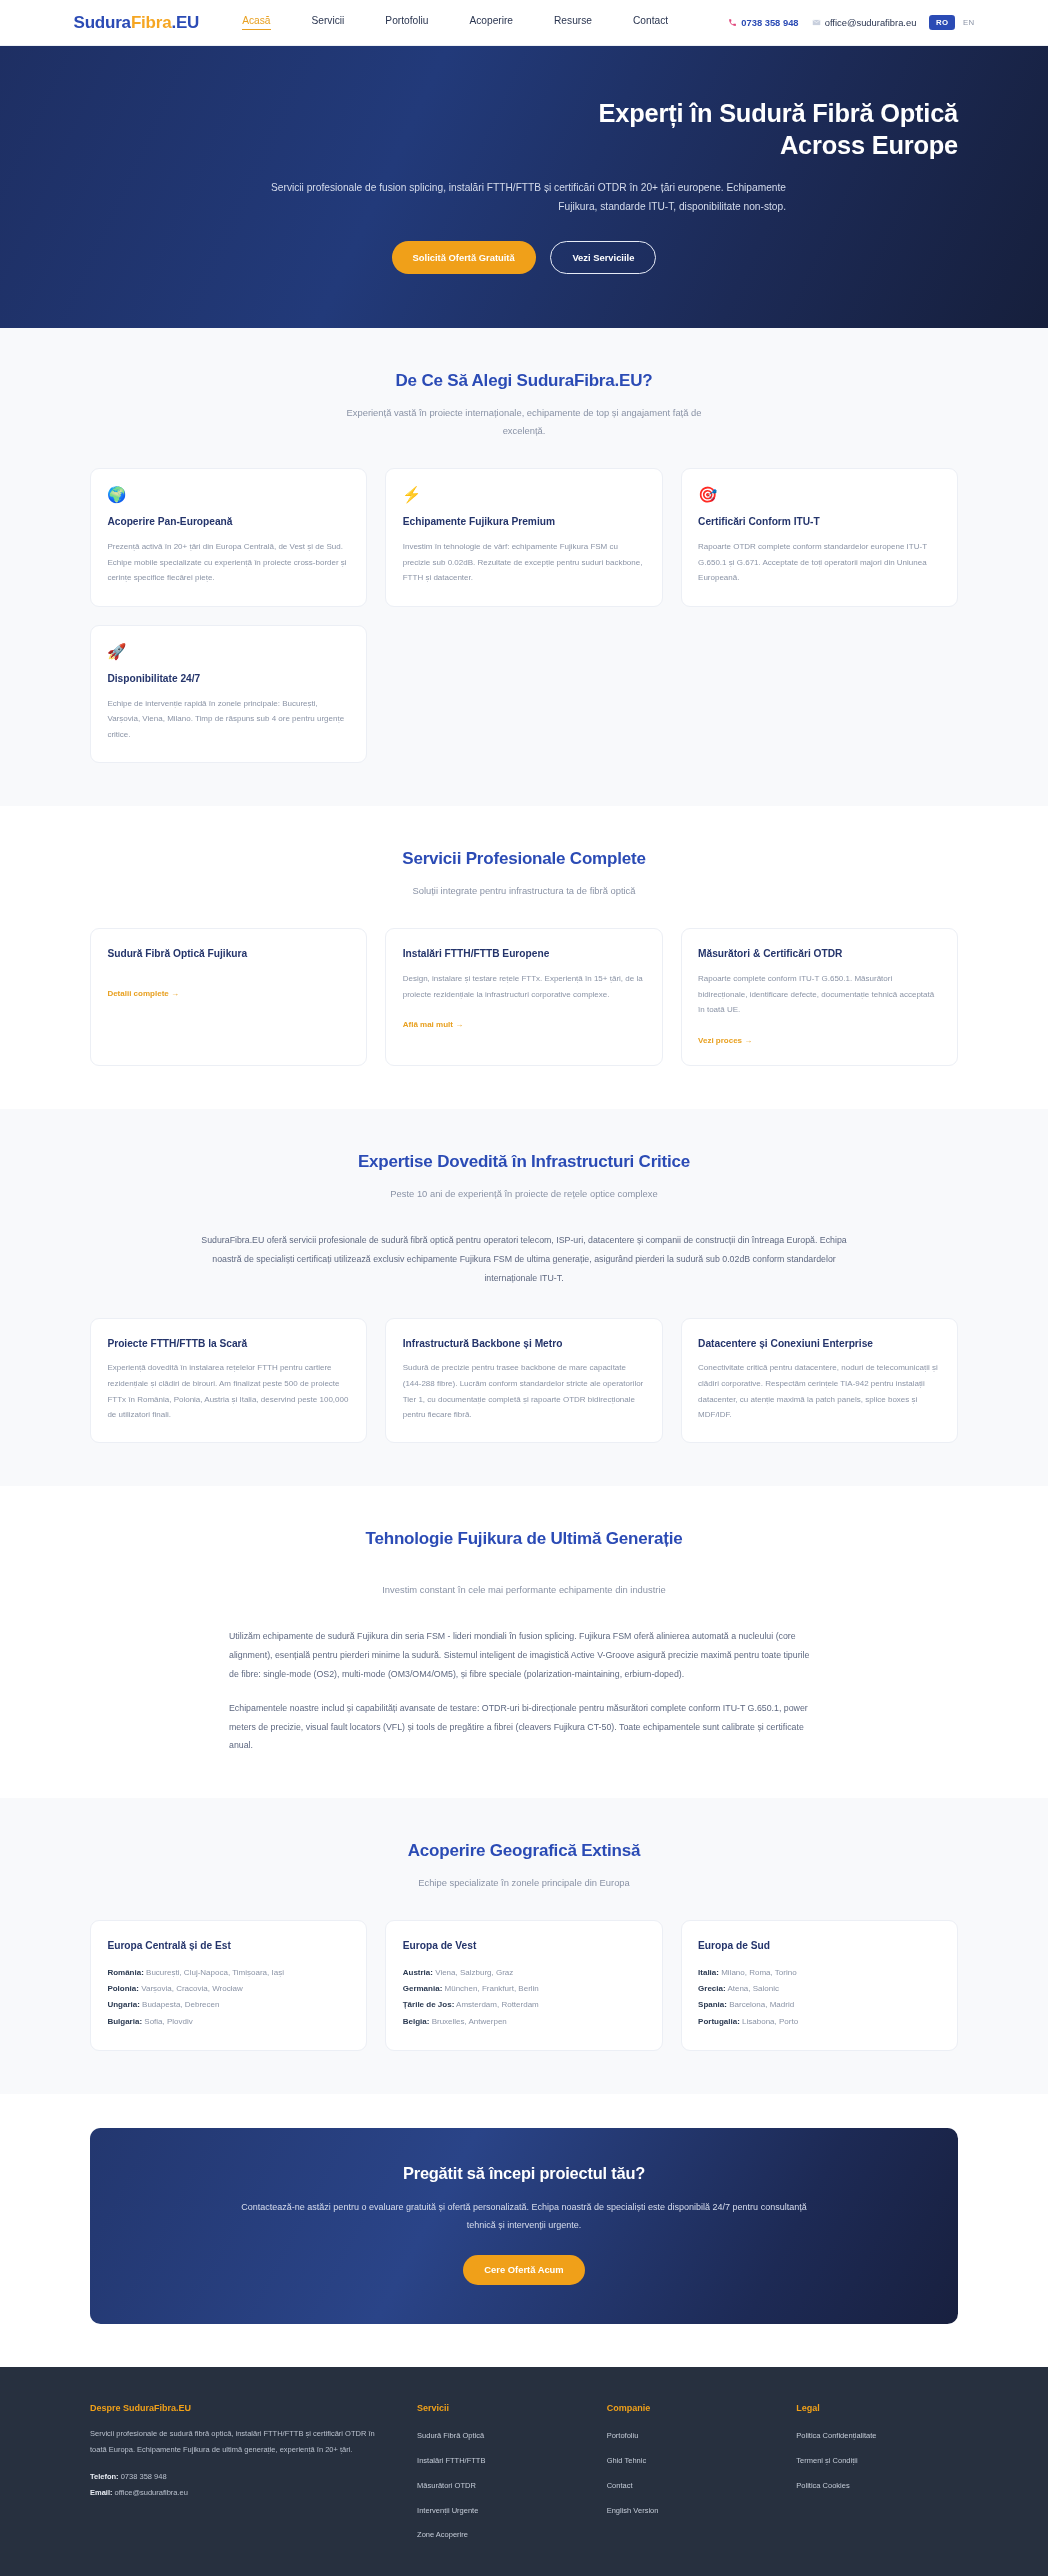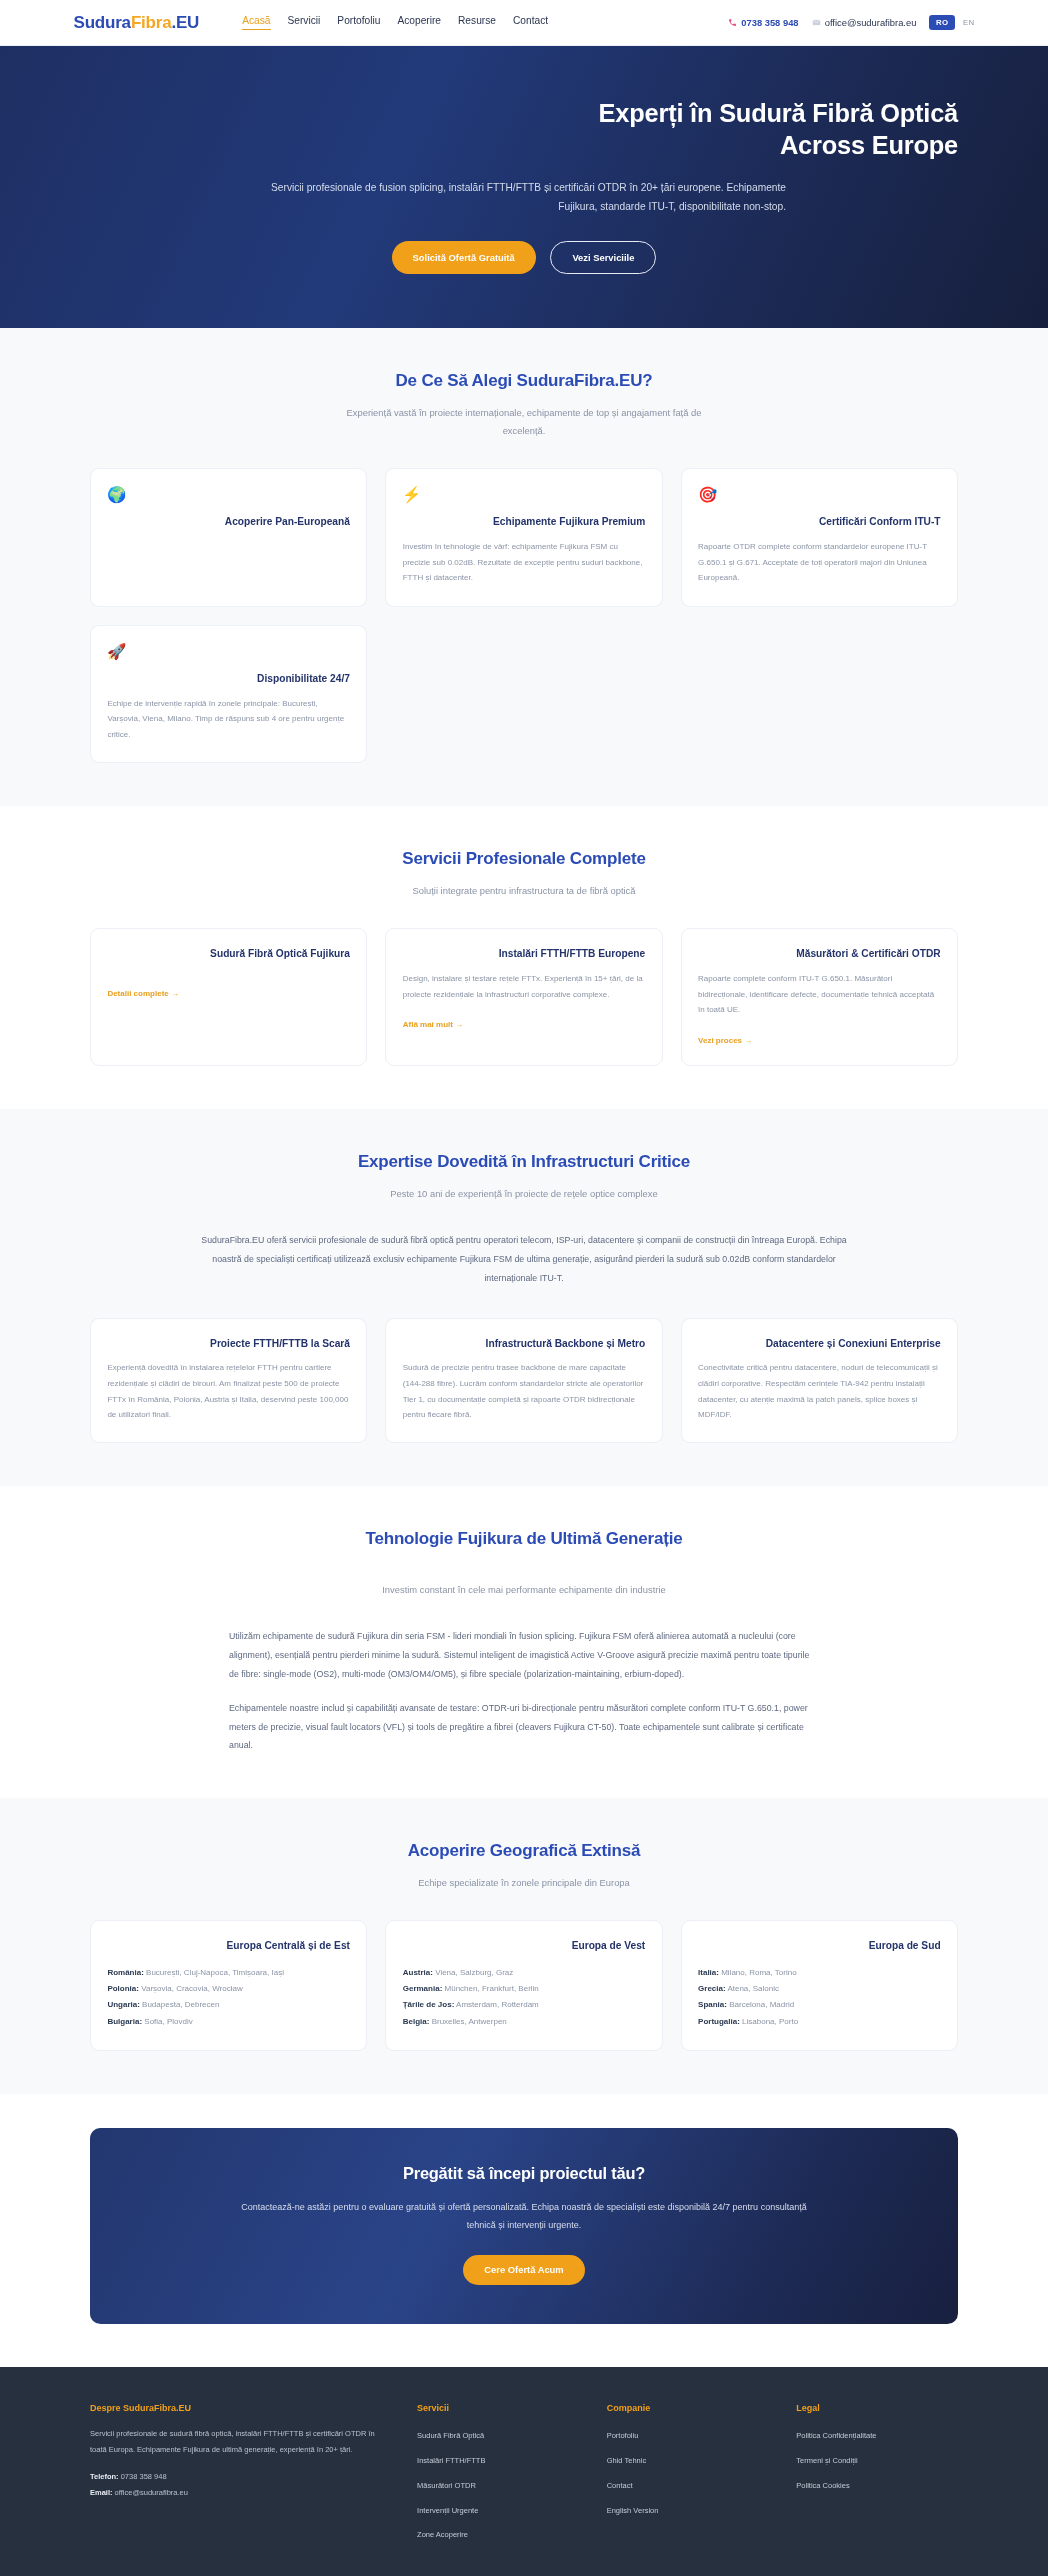--- a/index.html
+++ b/index.html
@@ -16,21 +16,21 @@
   
   header.topbar{
     height:46px;background:#ffffff;border-bottom:0.8px solid #eef1f6;
     display:flex;align-items:center;
   }
   .topbar-inner{width:901px;margin:0 auto;display:flex;align-items:center;gap:0;}
   .logo{font-size:17px;font-weight:700;letter-spacing:-0.2px;white-space:nowrap;}
   .logo .a{color:#2b4bb5;}
   .logo .b{color:#f5a623;}
   .logo .c{color:#2b4bb5;}
-  nav.mainnav{display:flex;align-items:center;gap:17px;margin-left:43px;}
+  nav.mainnav{display:flex;align-items:center;gap:41px;margin-left:43px;}
   nav.mainnav a{
     font-size:10.2px;color:#2a3550;text-decoration:none;padding-bottom:3.3px;
     white-space:nowrap;
   }
   nav.mainnav a.active{color:#e8a020;border-bottom:1.6px solid #e8a020;}
   .top-right{margin-left:auto;display:flex;align-items:center;gap:13px;}
   .contact-chip{display:flex;align-items:center;gap:4.1px;font-size:9.4px;font-weight:700;color:#2b4bb5;white-space:nowrap;}
   .contact-chip.mail{font-weight:400;color:#2a3550;}
   .ico{width:9px;height:9px;display:inline-block;flex:0 0 auto;}
   .lang{display:flex;align-items:center;gap:8.2px;}
@@ -74,21 +74,21 @@
     max-width:377px;margin:0 auto 28px;
   }
 
   .grid3{display:grid;grid-template-columns:repeat(3,1fr);gap:18px;}
 
   .card{
     background:#fff;border:0.8px solid #eceff5;border-radius:9px;padding:18px 16.4px 19.7px;
   }
   .card .emoji{font-size:15.6px;line-height:1;display:block;margin-bottom:13px;}
   .card h3{
-    font-size:10.2px;font-weight:700;color:#24346b;line-height:1.45;margin-bottom:9px;text-align:right;
+    font-size:10.2px;font-weight:700;color:#24346b;line-height:1.45;margin-bottom:9px;
   }
   .card p{font-size:8px;line-height:1.95;color:#8b94a6;}
   .card a.more{
     display:inline-block;margin-top:18px;font-size:8px;font-weight:700;
     color:#e8a020;text-decoration:none;
   }
 
   .body-copy{
     max-width:647px;margin:0 auto;text-align:center;
     font-size:8.8px;line-height:2.15;color:#5e6880;
@@ -192,20 +192,21 @@
 
 <section class="sec-alt">
   <div class="wrap">
     <h2 class="sec-title">De Ce Să Alegi SuduraFibra.EU?</h2>
     <p class="sec-sub">Experiență vastă în proiecte internaționale, echipamente de top și angajament față de excelență.</p>
 
     <div class="grid3">
       <div class="card">
         <span class="emoji">🌍</span>
         <h3>Acoperire Pan-Europeană</h3>
+        <p>Prezență activă în 20+ țări din Europa Centrală, de Vest și de Sud. Echipe mobile specializate cu experiență în proiecte cross-border și cerințe specifice fiecărei piețe.</p>
       </div>
       <div class="card">
         <span class="emoji">⚡</span>
         <h3>Echipamente Fujikura Premium</h3>
         <p>Investim în tehnologie de vârf: echipamente Fujikura FSM cu precizie sub 0.02dB. Rezultate de excepție pentru suduri backbone, FTTH și datacenter.</p>
       </div>
       <div class="card">
         <span class="emoji">🎯</span>
         <h3>Certificări Conform ITU-T</h3>
         <p>Rapoarte OTDR complete conform standardelor europene ITU-T G.650.1 și G.671. Acceptate de toți operatorii majori din Uniunea Europeană.</p>

